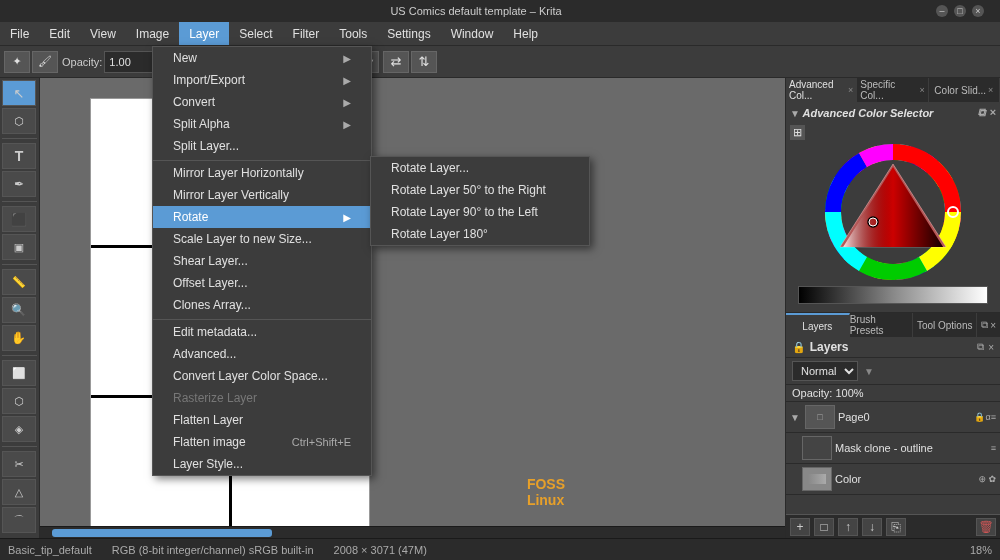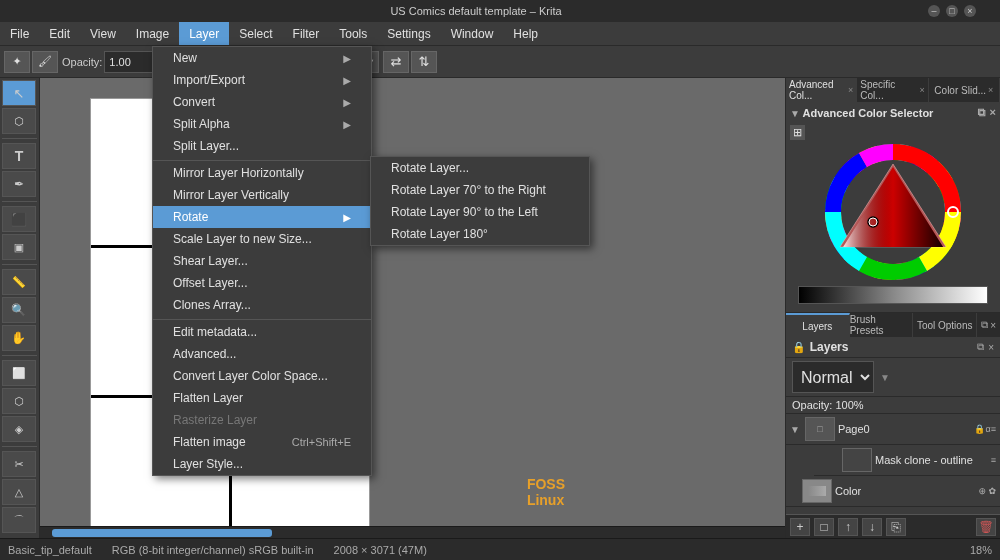--- a/index.html
+++ b/index.html
@@ -14,21 +14,21 @@
       position: relative;
     }
 
     
     #title-bar {
       height: 22px;
       background: #2b2b2b;
       display: flex;
       align-items: center;
       justify-content: space-between;
-      padding: 0 24px;
+      padding: 0 16px;
       color: #ccc;
       font-size: 11px;
     }
     #title-bar .title { flex: 1; text-align: center; }
     #title-bar .controls { display: flex; gap: 6px; }
     #title-bar .ctrl-btn {
       width: 12px; height: 12px;
       border-radius: 50%;
       display: flex; align-items: center; justify-content: center;
       font-size: 9px; cursor: pointer;
@@ -206,20 +206,21 @@
       background: #3c3c3c;
       border-bottom: 1px solid #2a2a2a;
     }
     #color-wheel-title {
       font-size: 11px;
       font-weight: bold;
       margin-bottom: 4px;
       display: flex;
       align-items: center;
       justify-content: space-between;
+      font-style: italic;
     }
     #color-wheel-svg {
       width: 190px;
       height: 140px;
       display: block;
       margin: 0 auto;
     }
     #color-gradient-bar {
       width: 190px;
       height: 18px;
@@ -263,22 +264,22 @@
       background: #3c3c3c;
       border-bottom: 1px solid #2a2a2a;
     }
     #layers-header .header-left {
       display: flex; align-items: center; gap: 4px;
     }
     .blend-mode-select {
       background: #2b2b2b;
       border: 1px solid #555;
       color: #e0e0e0;
-      font-size: 16px;
-      height: 32px;
+      font-size: 11px;
+      height: 20px;
       padding: 0 4px;
     }
     #opacity-row {
       padding: 2px 6px;
       display: flex;
       align-items: center;
       gap: 6px;
       font-size: 11px;
       border-bottom: 1px solid #2a2a2a;
     }
@@ -657,21 +658,21 @@
 
       <div id="layers-list">
 
         <div class="layer-item">
           <span style="font-size:10px;color:#aaa;margin-right:2px;">▼</span>
           <div class="layer-thumb" style="background:#555;border:1px solid #666;display:flex;align-items:center;justify-content:center;font-size:9px;color:#aaa;">□</div>
           <span class="layer-name">Page0</span>
           <span class="layer-icon" style="font-size:9px;color:#aaa;">🔒α≡</span>
         </div>
 
-        <div class="layer-item" style="padding-left:28px;margin-left:28px;">
+        <div class="layer-item" style="padding-left:16px;">
           <div class="layer-thumb" style="background:#444;border:1px solid #666;display:flex;align-items:center;justify-content:center;font-size:8px;color:#aaa;"></div>
           <span class="layer-name">Mask clone - outline</span>
           <span class="layer-icon" style="font-size:9px;color:#aaa;">≡</span>
         </div>
 
 
         <div class="layer-item" style="padding-left:16px;">
           <div class="layer-thumb" style="background:#888;border:1px solid #666;display:flex;align-items:center;justify-content:center;">
             <div style="width:18px;height:10px;background:linear-gradient(to right,#888,#aaa);"></div>
           </div>
@@ -751,41 +752,41 @@
   </div>
   <div class="dropdown-item separator-before">
     <span>Edit metadata...</span>
   </div>
   <div class="dropdown-item">
     <span>Advanced...</span>
   </div>
   <div class="dropdown-item">
     <span>Convert Layer Color Space...</span>
   </div>
-  <div class="dropdown-item">
-    <span>Flatten Layer</span>
-  </div>
   <div class="dropdown-item disabled">
     <span>Rasterize Layer</span>
   </div>
   <div class="dropdown-item">
+    <span>Flatten Layer</span>
+  </div>
+  <div class="dropdown-item">
     <span>Flatten image</span>
       <span class="dropdown-shortcut">Ctrl+Shift+E</span>
   </div>
   <div class="dropdown-item">
     <span>Layer Style...</span>
   </div>
 </div>
 
 <div id="rotate-submenu">
   <div class="dropdown-item">
     <span>Rotate Layer...</span>
   </div>
   <div class="dropdown-item">
-    <span>Rotate Layer 70° to the Right</span>
+    <span>Rotate Layer 50° to the Right</span>
   </div>
   <div class="dropdown-item">
     <span>Rotate Layer 90° to the Left</span>
   </div>
   <div class="dropdown-item">
     <span>Rotate Layer 180°</span>
   </div>
 </div>
 
 </body></html>

